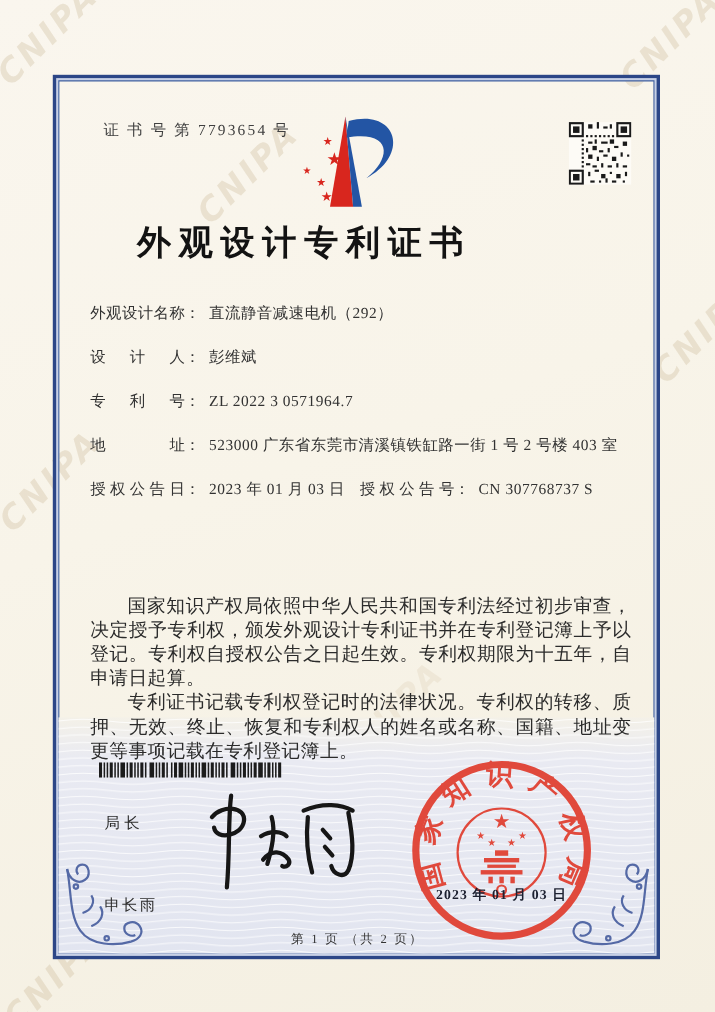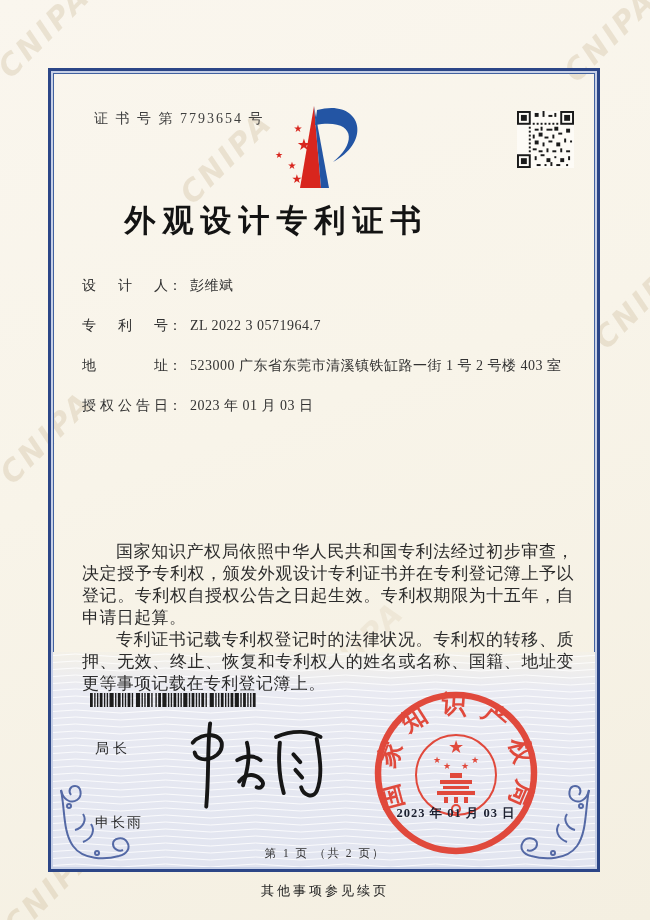--- a/index.html
+++ b/index.html
@@ -156,30 +156,36 @@
         <rect x="17" y="26" width="1" height="2"></rect>
         <rect x="20" y="27" width="2" height="1"></rect>
         <rect x="25" y="27" width="1" height="1"></rect>
     </g>
   </svg>
 
   <div class="abs title">外观设计专利证书</div>
 
   <div class="abs fields">
     <div class="frow">
+      <span class="flabel">外观设计名称</span><span class="fcolon">：</span><span class="fval">直流静音减速电机（292）</span>
+    </div>
+    <div class="frow">
       <span class="flabel">设计人</span><span class="fcolon">：</span><span class="fval">彭维斌</span>
     </div>
     <div class="frow">
       <span class="flabel">专利号</span><span class="fcolon">：</span><span class="fval">ZL 2022 3 0571964.7</span>
     </div>
     <div class="frow">
       <span class="flabel">地址</span><span class="fcolon">：</span><span class="fval">523000 广东省东莞市清溪镇铁缸路一街 1 号 2 号楼 403 室</span>
     </div>
     <div class="frow">
       <span class="flabel">授权公告日</span><span class="fcolon">：</span><span class="fval">2023 年 01 月 03 日</span>
+      <span class="group2">
+        <span class="flabel">授权公告号</span><span class="fcolon">：</span><span class="fval">CN 307768737 S</span>
+      </span>
     </div>
   </div>
 
   <div class="abs paras">
     <p>国家知识产权局依照中华人民共和国专利法经过初步审查，决定授予专利权，颁发外观设计专利证书并在专利登记簿上予以登记。专利权自授权公告之日起生效。专利权期限为十五年，自申请日起算。</p>
     <p>专利证书记载专利权登记时的法律状况。专利权的转移、质押、无效、终止、恢复和专利权人的姓名或名称、国籍、地址变更等事项记载在专利登记簿上。</p>
   </div>
 
   <svg class="abs guilloche" width="542" height="215" viewBox="0 0 542 215" preserveAspectRatio="none">
     <defs>
@@ -310,15 +316,14 @@
       <path d="M64,76 c8,-2 12,-8 8,-14 c-4,-6 -14,-4 -14,2 c0,5 6,8 10,6"></path>
       <path d="M6,10 c2,10 10,14 16,10 c6,-4 4,-14 -2,-14 c-5,0 -7,5 -4,9"></path>
       <path d="M20,50 c8,-2 12,-10 8,-16"></path>
       <path d="M28,62 c10,-4 12,-12 8,-18"></path>
       <circle cx="14" cy="26" r="2"></circle>
       <circle cx="42" cy="73" r="2"></circle>
     </g>
   </svg>
 
   <div class="abs page-info">第 1 页 （共 2 页）</div>
-  <div class="abs cont-note">其他事项参见续页</div>
 
 </div>
 
 </body></html>

